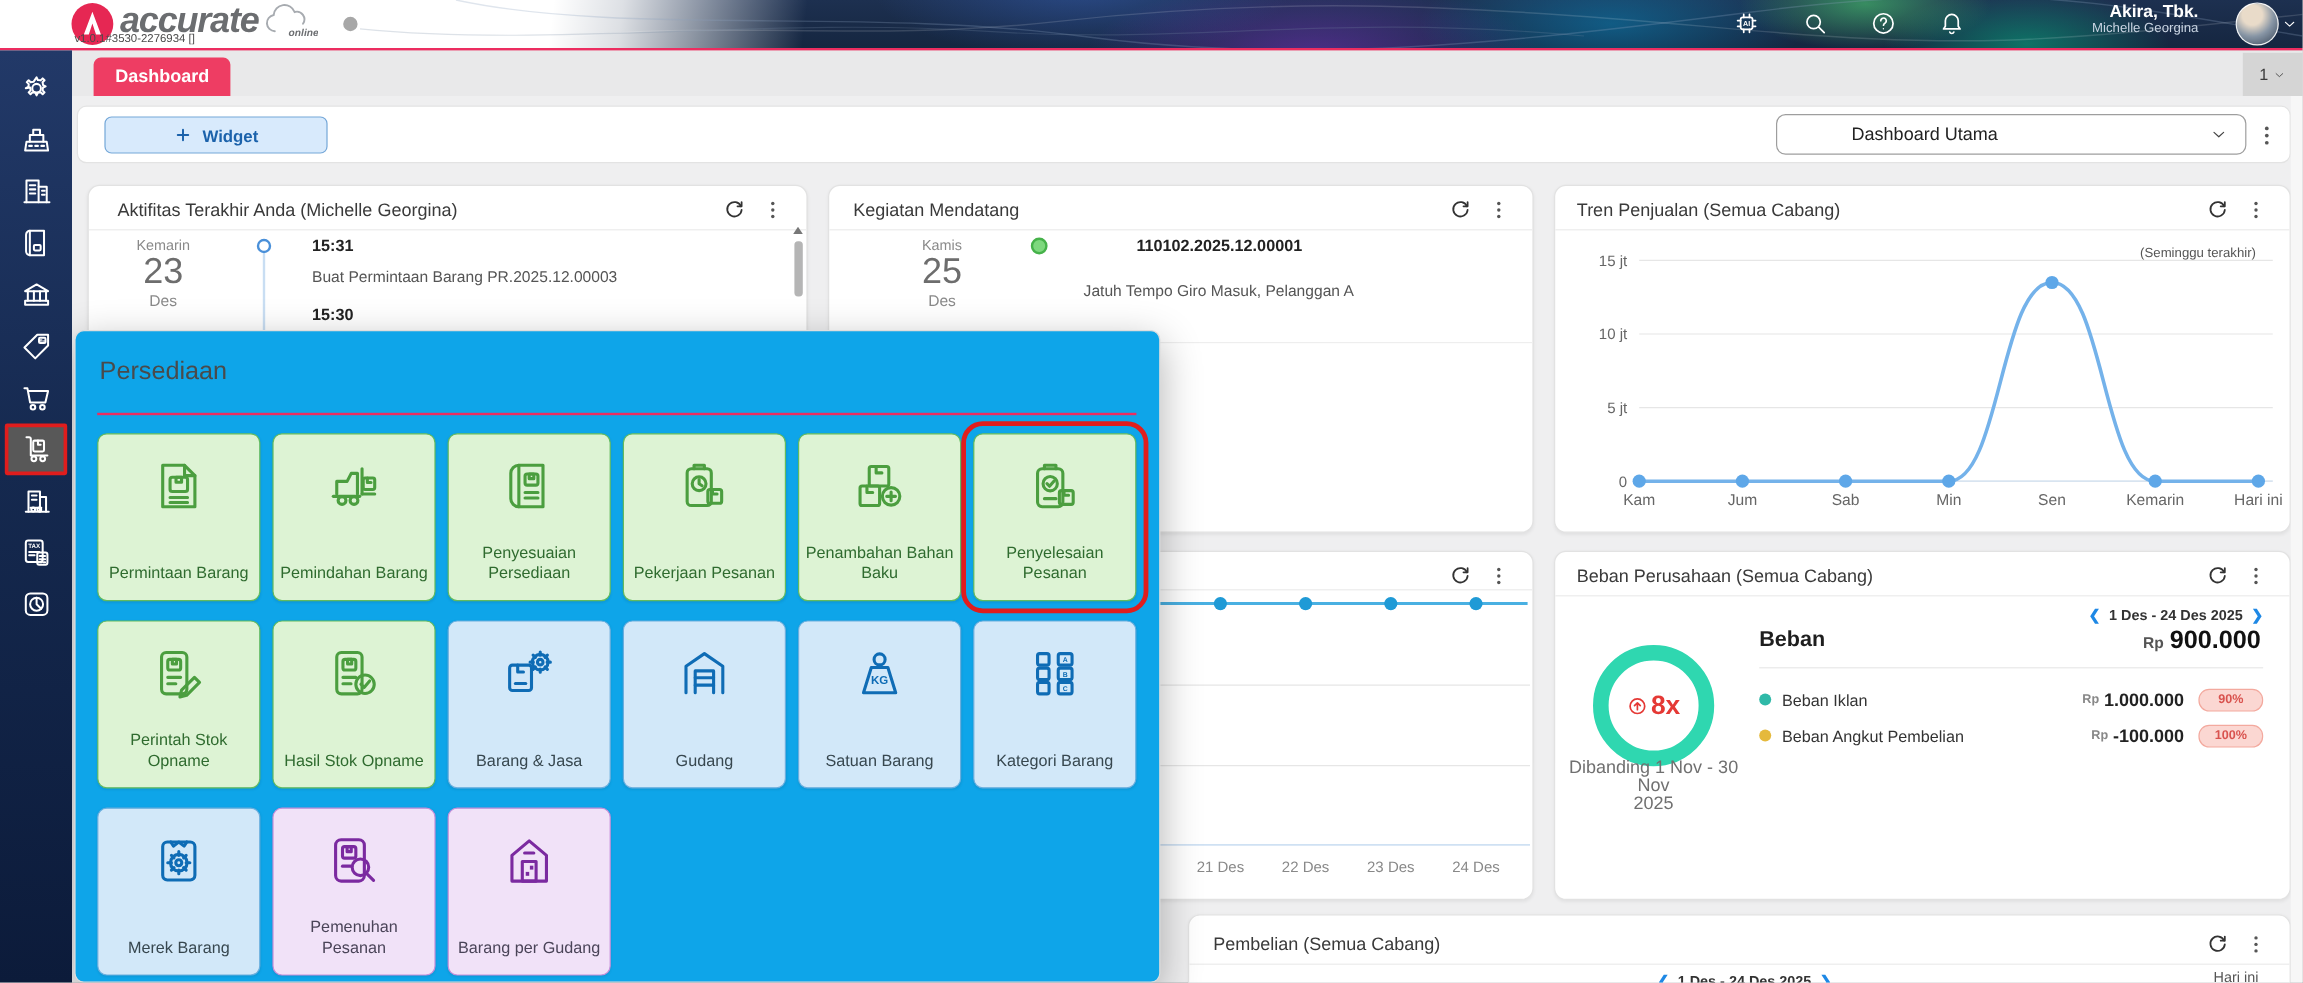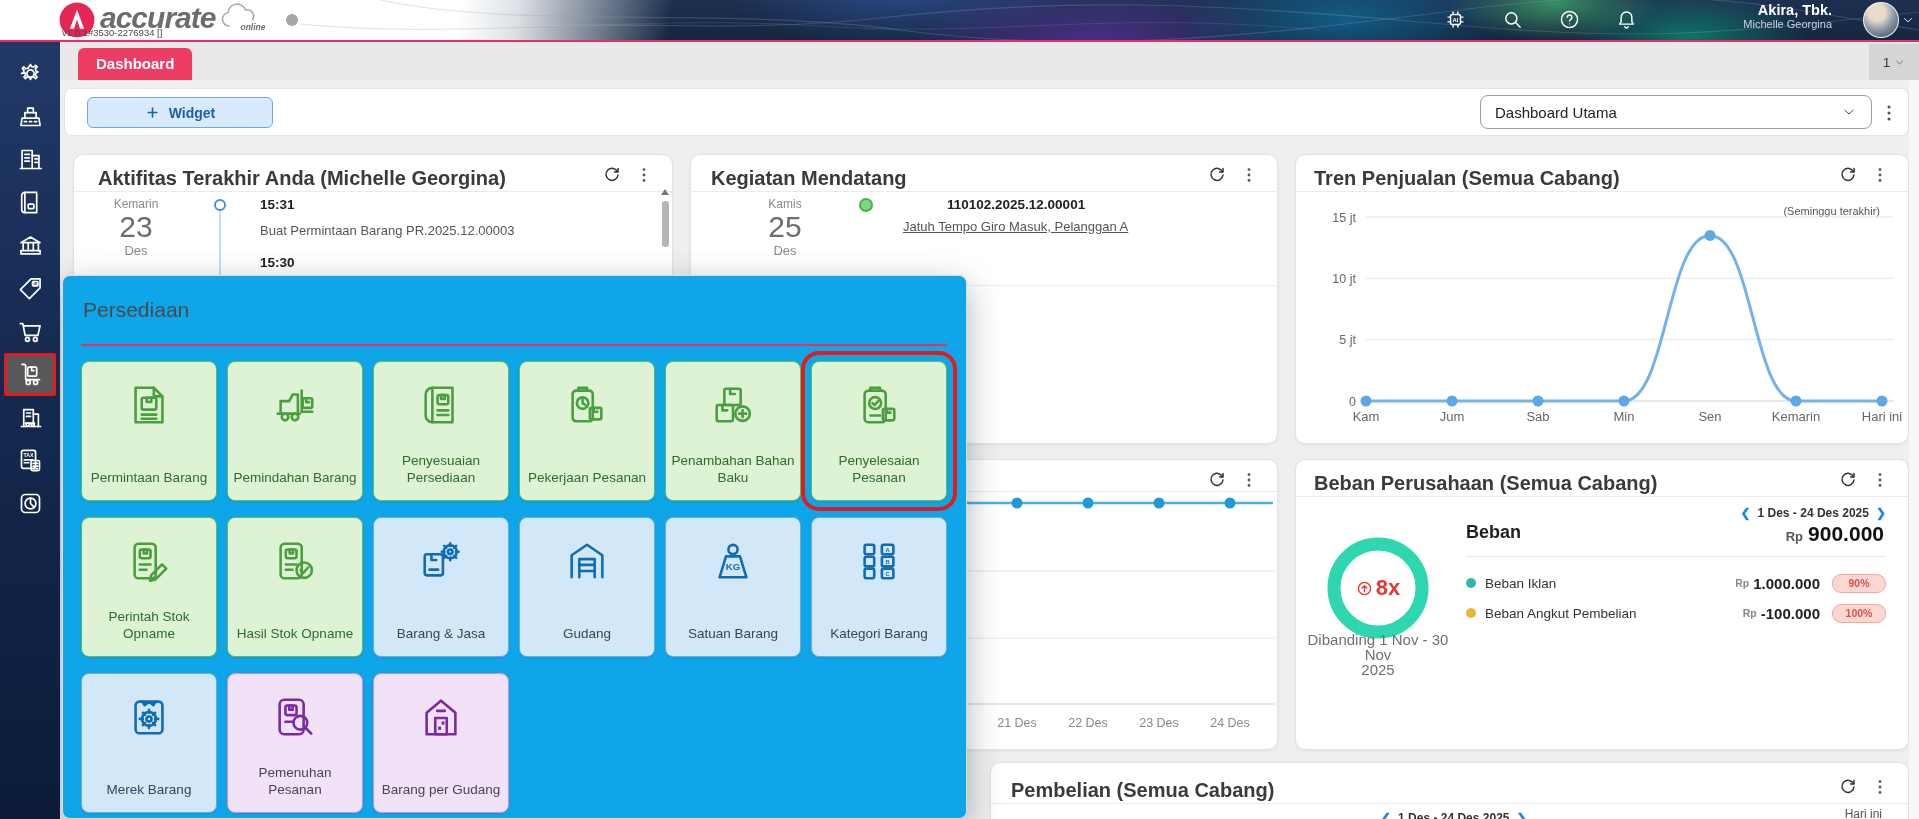--- a/index.html
+++ b/index.html
@@ -55,29 +55,29 @@
 
   
   .toolbar{position:absolute;left:64px;top:88px;width:1845px;height:48px;background:#fff;border:1px solid #e3e3e3;
     border-radius:8px;box-sizing:border-box;}
   .widget-btn{position:absolute;left:22px;top:8px;width:186px;height:31px;background:#d8eafc;border:1px solid #74a7d8;
     border-radius:6px;color:#1b62ab;font-size:14px;font-weight:700;display:flex;align-items:center;justify-content:center;gap:9px;
     font-family:"Liberation Sans",sans-serif;cursor:pointer;}
   .widget-btn svg{width:15px;height:15px;stroke-width:3;}
   .dash-select{position:absolute;right:36px;top:6px;width:392px;height:34px;border:1.5px solid #9e9e9e;border-radius:8px;
     box-sizing:border-box;display:flex;align-items:center;padding:0 14px;font-size:15px;color:#222;cursor:pointer;background:#fff;}
-  .dash-select .lbl{flex:1;}
+  .dash-select .lbl{flex:1;margin-left:48px;}
   .dash-select svg{width:16px;height:16px;color:#444;}
   .toolbar-kebab{position:absolute;right:8px;top:13px;width:22px;height:22px;color:#555;cursor:pointer;}
   .toolbar-kebab svg{width:22px;height:22px;}
 
   
   .card{position:absolute;background:#fff;border:1px solid #e2e2e2;border-radius:10px;box-sizing:border-box;
     box-shadow:0 1px 3px rgba(0,0,0,.06);overflow:hidden;}
-  .card-title{position:absolute;left:20px;top:12px;font-size:20px;font-weight:700;color:#3a3a3a;}
+  .card-title{position:absolute;left:20px;top:12px;font-size:15px;font-weight:400;color:#3a3a3a;}
   .card-div{position:absolute;left:0;right:0;top:36px;height:1px;background:#ebebeb;}
   .card-actions{position:absolute;right:18px;top:10px;display:flex;gap:12px;color:#333;}
   .act-ic{width:20px;height:20px;cursor:pointer;}
   .act-ic svg{width:20px;height:20px;stroke-width:1.8;}
   .act-ic.kebab{color:#555;}
 
   #card-activity{left:73px;top:154px;width:600px;height:290px;}
   #card-upcoming{left:690px;top:154px;width:588px;height:290px;}
   #card-sales{left:1295px;top:154px;width:614px;height:290px;}
   #card-mid{left:690px;top:459px;width:588px;height:291px;}
@@ -305,21 +305,21 @@
         </span>
       </div>
     <div class="card-div"></div>
     <div class="tl-day" style="left:56px;top:42px;">
       <div class="d1">Kamis</div>
       <div class="d2">25</div>
       <div class="d3">Des</div>
     </div>
     <div class="tl-dot green" style="left:168px;top:43px;"></div>
     <div class="tl-time" style="left:212px;top:42px;margin-left:44px;">110102.2025.12.00001</div>
-    <div class="tl-text" style="left:212px;top:64px;text-decoration:underline;">Jatuh Tempo Giro Masuk, Pelanggan A</div>
+    <div class="tl-text" style="left:212px;top:80px;">Jatuh Tempo Giro Masuk, Pelanggan A</div>
     <div class="row-div" style="top:130px;"></div>
   </div>
 
   <div class="card" id="card-sales">
     <div class="card-title" style="left:18px;">Tren Penjualan (Semua Cabang)</div>
     <div class="card-actions">
         <span class="act-ic">
           <svg class="ic" viewBox="0 0 24 24">
             <path d="M18.6 8.3A7.2 7.2 0 1 0 19.2 12"></path>
             <path d="M19.2 4.2v4.1h-4.1"></path>

